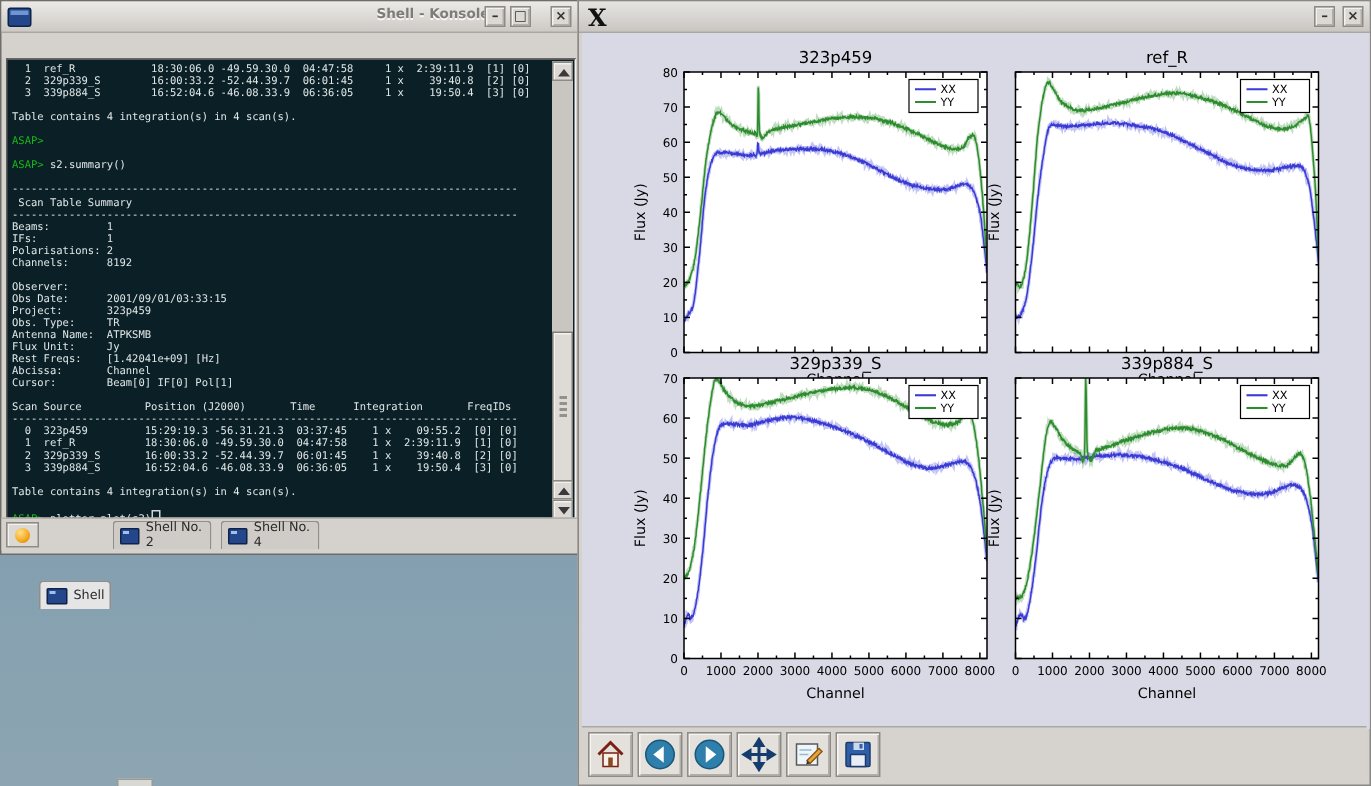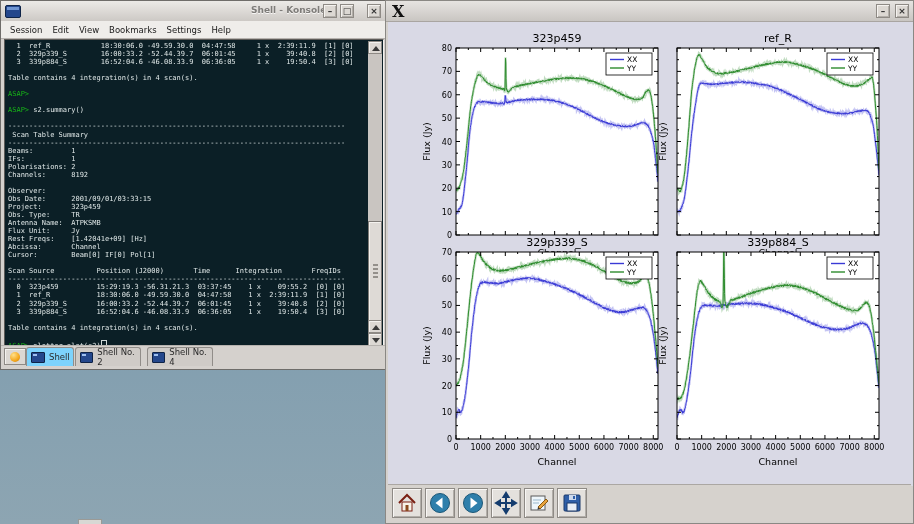--- a/index.html
+++ b/index.html
@@ -60,21 +60,21 @@
     position:absolute;left:3px;top:2px;width:22px;height:17px;box-sizing:border-box;
     background:#dcd8d3;border:1px solid #8e8a85;box-shadow:inset 1px 1px 0 #f4f2ef;
   }
   #new-session-btn .ball{position:absolute;left:5px;top:3px;width:10px;height:10px;border-radius:50%;
     background:radial-gradient(circle at 35% 30%, #ffe08a, #f4a71d 60%, #c67600);}
   .tab{
     position:absolute;top:1px;height:19px;box-sizing:border-box;background:#cfcbc7;
     border:1px solid #918d89;border-bottom:none;border-radius:3px 3px 0 0;
     font-size:8.5px;color:#2a2a2a;display:flex;align-items:center;padding-left:4px;
   }
-  .tab.active{background:#7dd3fc;}
+  .tab.active{background:#e5e5e5;margin-top:40px;}
   .tab .tab-icon{width:12px;height:9px;background:#24478c;border:1px solid #0e2347;border-radius:1px;margin-right:4px;position:relative;}
   .tab .tab-icon::after{content:"";position:absolute;left:1px;top:1px;width:4px;height:2px;background:#9fc0ef;}
   
   #plotwin{left:385px;top:0;width:529px;height:524px;z-index:3;border-color:#8a8884;}
   #plotwin .titlebar{background:linear-gradient(#e6e4e1,#c9c6c2);}
   #x11-icon{position:absolute;left:6px;top:1px;font-family:"DejaVu Serif",serif;font-weight:bold;font-size:16px;color:#111;}
   #fig-canvas{position:absolute;left:2px;top:21px;width:525px;height:464px;background:#d9d9e5;}
   #plot-toolbar{
     position:absolute;left:2px;bottom:2px;right:2px;height:37px;background:#d6d2cd;
     border-top:1px solid #aba7a3;display:flex;align-items:center;gap:3px;padding-left:4px;box-sizing:border-box;
@@ -92,28 +92,20 @@
 <body>
 
 <div class="window" id="konsole">
   <div class="titlebar">
     <span class="app-icon"></span>
     <span class="title-text" style="left:250px;">Shell - Konsole</span>
     <span class="winbtn" style="right:48px;">–</span>
     <span class="winbtn" style="right:31px;">□</span>
     <span class="winbtn" style="right:4px;">×</span>
   </div>
-  <div id="menubar">
-      <span class="menu-item">Session</span>
-      <span class="menu-item">Edit</span>
-      <span class="menu-item">View</span>
-      <span class="menu-item">Bookmarks</span>
-      <span class="menu-item">Settings</span>
-      <span class="menu-item">Help</span>
-    </div>
   <div id="term-frame" style="background: rgb(11, 31, 38);">
     <div id="term-lines" style="background: rgb(11, 31, 38);"><div class="tline">  1  ref_R            18:30:06.0 -49.59.30.0  04:47:58     1 x  2:39:11.9  [1] [0]</div><div class="tline">  2  329p339_S        16:00:33.2 -52.44.39.7  06:01:45     1 x    39:40.8  [2] [0]</div><div class="tline">  3  339p884_S        16:52:04.6 -46.08.33.9  06:36:05     1 x    19:50.4  [3] [0]</div><div class="tline"></div><div class="tline">Table contains 4 integration(s) in 4 scan(s).</div><div class="tline"></div><div class="tline"><span class="prompt" style="color: rgb(23, 181, 23);">ASAP&gt; </span></div><div class="tline"></div><div class="tline"><span class="prompt" style="color: rgb(23, 181, 23);">ASAP&gt; </span>s2.summary()</div><div class="tline"></div><div class="tline">--------------------------------------------------------------------------------</div><div class="tline"> Scan Table Summary</div><div class="tline">--------------------------------------------------------------------------------</div><div class="tline">Beams:         1</div><div class="tline">IFs:           1</div><div class="tline">Polarisations: 2</div><div class="tline">Channels:      8192</div><div class="tline"></div><div class="tline">Observer:</div><div class="tline">Obs Date:      2001/09/01/03:33:15</div><div class="tline">Project:       323p459</div><div class="tline">Obs. Type:     TR</div><div class="tline">Antenna Name:  ATPKSMB</div><div class="tline">Flux Unit:     Jy</div><div class="tline">Rest Freqs:    [1.42041e+09] [Hz]</div><div class="tline">Abcissa:       Channel</div><div class="tline">Cursor:        Beam[0] IF[0] Pol[1]</div><div class="tline"></div><div class="tline">Scan Source          Position (J2000)       Time      Integration       FreqIDs</div><div class="tline">--------------------------------------------------------------------------------</div><div class="tline">  0  323p459         15:29:19.3 -56.31.21.3  03:37:45    1 x    09:55.2  [0] [0]</div><div class="tline">  1  ref_R           18:30:06.0 -49.59.30.0  04:47:58    1 x  2:39:11.9  [1] [0]</div><div class="tline">  2  329p339_S       16:00:33.2 -52.44.39.7  06:01:45    1 x    39:40.8  [2] [0]</div><div class="tline">  3  339p884_S       16:52:04.6 -46.08.33.9  06:36:05    1 x    19:50.4  [3] [0]</div><div class="tline"></div><div class="tline">Table contains 4 integration(s) in 4 scan(s).</div><div class="tline"></div><div class="tline"><span class="prompt" style="color: rgb(23, 181, 23);">ASAP&gt; </span>plotter.plot(s2)<span class="cursor-block"></span></div></div>
     <div id="term-scroll">
       <div class="sb-btn" style="top:0;">
           <span class="tri-up"></span>
         </div>
       <div id="sb-thumb">
         <span class="grip" style="top:42px;"></span>
           <span class="grip" style="top:46px;"></span>
         <span class="grip" style="top:50px;"></span>

